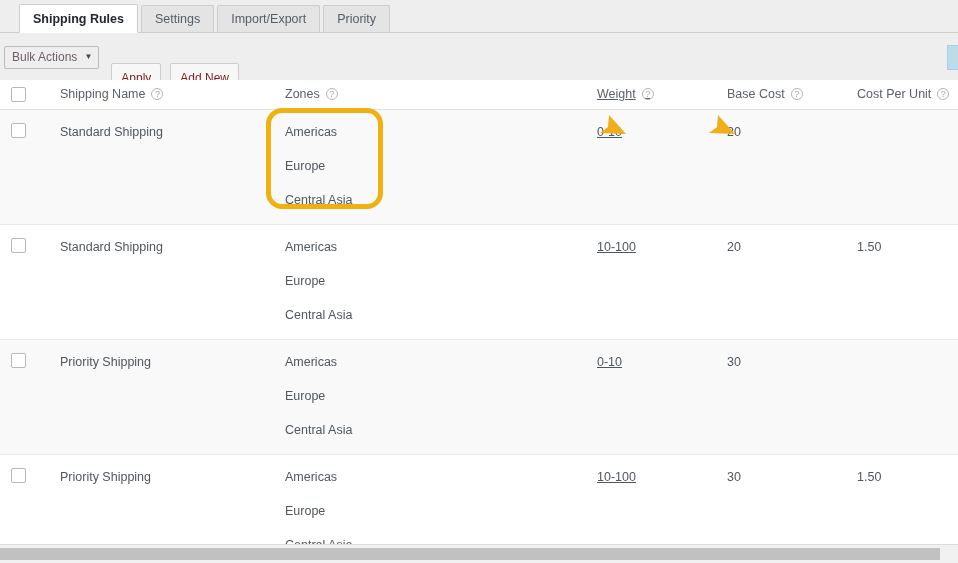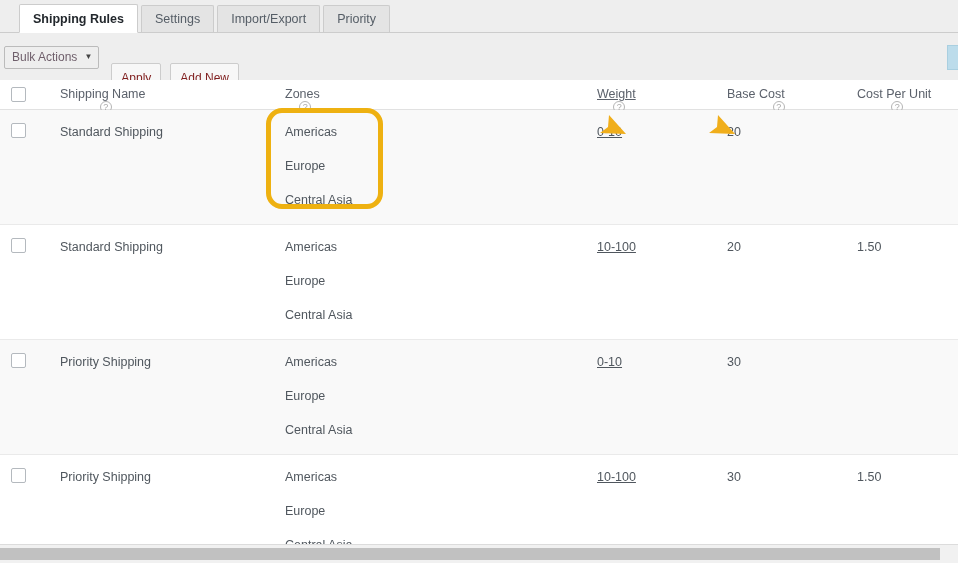--- a/index.html
+++ b/index.html
@@ -155,21 +155,20 @@
     white-space: nowrap;
   }
   .th {
     position: absolute;
     top: 7px;
     font-size: 12.5px;
     color: #5b616b;
     white-space: nowrap;
     display: flex;
     align-items: center;
-    flex-direction: column;
   }
   .helpicon {
     display: inline-block;
     width: 12px;
     height: 12px;
     border-radius: 50%;
     border: 1px solid #b5b5b5;
     color: #a9a9a9;
     font-size: 9px;
     line-height: 11px;
@@ -188,21 +187,21 @@
     background: #fff;
     box-sizing: border-box;
     cursor: pointer;
   }
 
   
   .c-check { left: 11px; }
   .c-name  { left: 60px; }
   .c-zones { left: 285px; }
   .c-weight{ left: 597px; text-decoration: underline; }
-  .c-base  { left: 727px; align-items: flex-end; }
+  .c-base  { left: 727px; }
   .c-unit  { left: 857px; }
 
   .th.c-weight { left: 597px; }
   .th.c-base   { left: 727px; }
   .th.c-unit   { left: 857px; }
 
   .zone-line {
     position: absolute;
     left: 285px;
     font-size: 12.5px;

